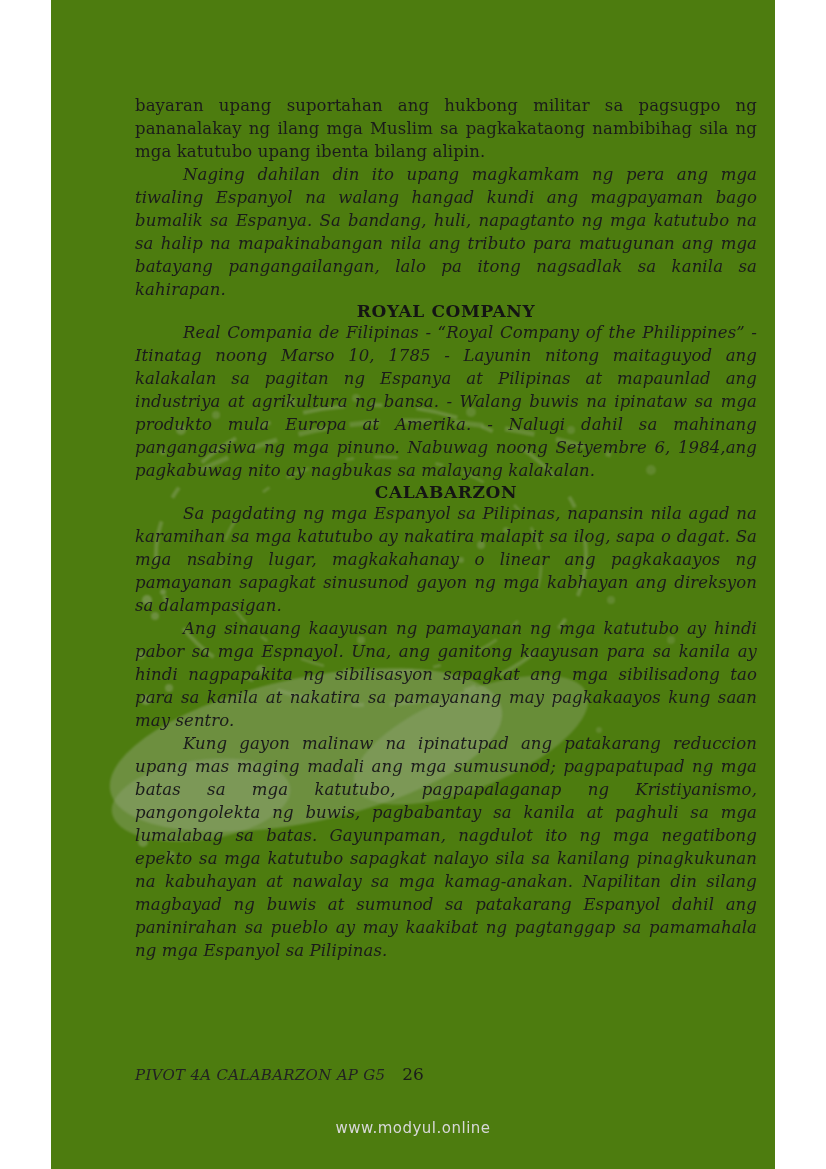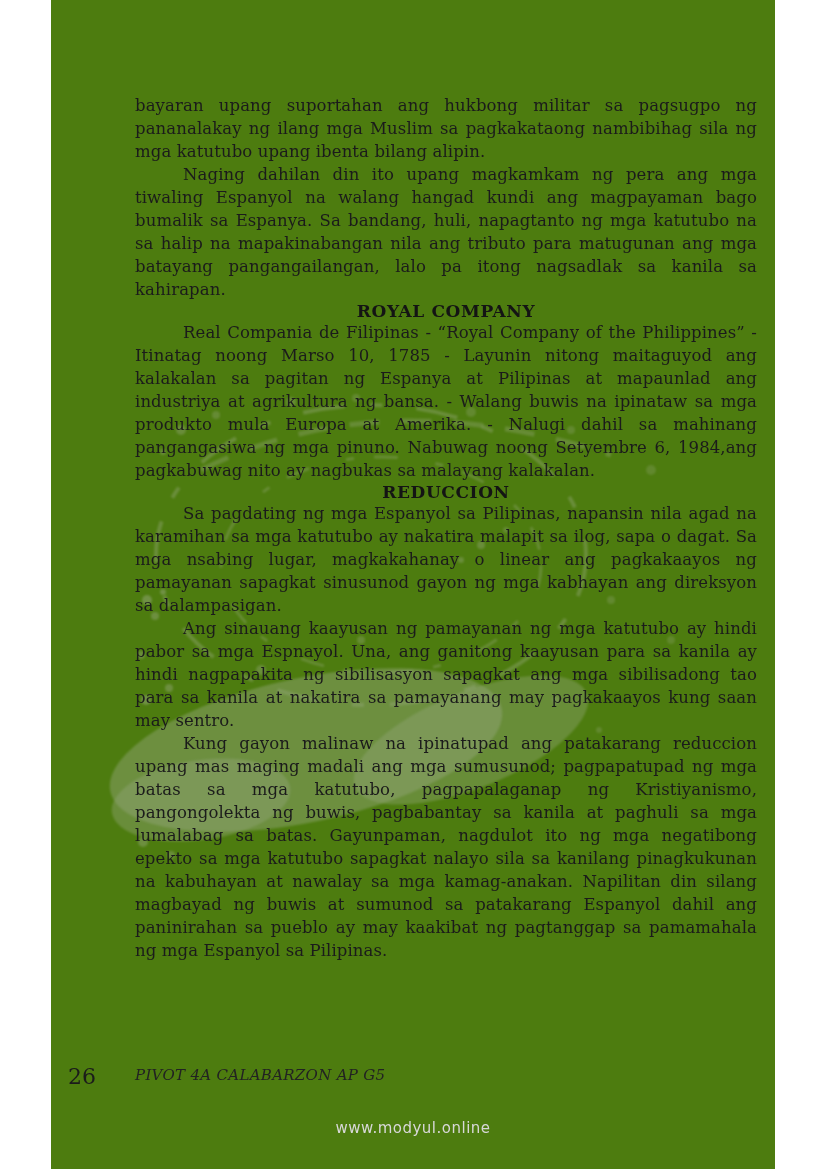--- a/index.html
+++ b/index.html
@@ -29,21 +29,21 @@
     width: 622px;
     z-index: 1;
   }
   p.body-par {
     margin: 0;
     font-size: 16.5px;
     line-height: 23px;
     text-align: justify;
     letter-spacing: 0.1px;
   }
-  p.indent { text-indent: 48px; }
+  p.indent { text-indent: 48px; font-style: italic; }
   .gap-after-intro1 { margin-bottom: 17px; }
   h2.section-heading {
     margin: 0;
     font-size: 17px;
     font-weight: bold;
     letter-spacing: 0.6px;
     line-height: 20px;
     color: #141414;
     text-align: center;
   }
@@ -56,24 +56,25 @@
     left: 84px;
     top: 1066px;
     font-style: italic;
     font-size: 15px;
     letter-spacing: 0.3px;
     color: #222222;
     z-index: 1;
   }
   .page-number {
     position: absolute;
-    left: 17px;
+    left: 0;
     top: 1064px;
     width: 100%;
-    font-size: 22px;
+    text-align: center;
+    font-size: 17px;
     color: #1b1b1b;
     z-index: 1;
   }
   .site-watermark {
     position: absolute;
     left: 0;
     top: 1119px;
     width: 100%;
     text-align: center;
     font-family: "DejaVu Sans", "Liberation Sans", sans-serif;
@@ -129,21 +130,21 @@
   <div class="content">
 
     <p class="body-par gap-after-intro1">bayaran upang suportahan ang hukbong militar sa pagsugpo ng pananalakay ng ilang mga Muslim sa pagkakataong nambibihag sila ng mga katutubo upang ibenta bilang alipin.</p>
 
     <p class="body-par indent">Naging dahilan din ito upang magkamkam ng pera ang mga tiwaling Espanyol na walang hangad kundi ang magpayaman bago bumalik sa Espanya. Sa bandang, huli, napagtanto  ng mga katutubo na sa halip na mapakinabangan nila ang tributo para matugunan ang mga batayang pangangailangan, lalo pa itong nagsadlak sa kanila sa kahirapan.</p>
 
     <h2 class="section-heading h-royal">ROYAL COMPANY</h2>
 
     <p class="body-par indent">Real Compania de Filipinas - “Royal Company of the Philippines” - Itinatag noong Marso 10, 1785 - Layunin nitong maitaguyod ang kalakalan sa pagitan ng Espanya at Pilipinas at mapaunlad ang industriya at agrikultura ng bansa. - Walang buwis na ipinataw sa mga produkto mula Europa at Amerika. - Nalugi dahil sa mahinang pangangasiwa ng mga pinuno.  Nabuwag noong Setyembre 6, 1984,ang pagkabuwag nito ay nagbukas sa malayang kalakalan.</p>
 
-    <h2 class="section-heading h-reduc">REDUCCION</h2>
+    <h2 class="section-heading h-reduc">CALABARZON</h2>
 
     <p class="body-par indent">Sa pagdating ng mga Espanyol sa Pilipinas, napansin nila agad na karamihan sa mga katutubo ay nakatira malapit sa ilog, sapa o dagat. Sa mga nsabing lugar, magkakahanay o linear ang pagkakaayos ng pamayanan sapagkat sinusunod gayon ng mga kabhayan ang direksyon sa dalampasigan.</p>
 
     <p class="body-par indent gap-9">Ang sinauang kaayusan ng pamayanan ng mga katutubo ay hindi pabor sa mga Espnayol. Una, ang ganitong kaayusan para sa kanila ay hindi nagpapakita ng sibilisasyon sapagkat ang mga sibilisadong tao para sa kanila at nakatira sa pamayanang may pagkakaayos kung saan may sentro.</p>
 
     <p class="body-par indent gap-12">Kung gayon malinaw na ipinatupad ang patakarang reduccion upang mas maging madali ang mga sumusunod; pagpapatupad ng mga batas sa mga katutubo, pagpapalaganap ng Kristiyanismo, pangongolekta ng buwis, pagbabantay sa kanila at paghuli sa mga lumalabag sa batas. Gayunpaman, nagdulot ito ng mga negatibong epekto sa mga katutubo sapagkat nalayo sila sa kanilang pinagkukunan na kabuhayan at nawalay sa mga  kamag-anakan. Napilitan din silang magbayad ng buwis at sumunod sa patakarang Espanyol dahil ang paninirahan sa pueblo ay may kaakibat ng pagtanggap sa pamamahala ng mga Espanyol sa Pilipinas.</p>
 
   </div>
 
   <div class="footer-left">PIVOT 4A CALABARZON AP G5</div>

